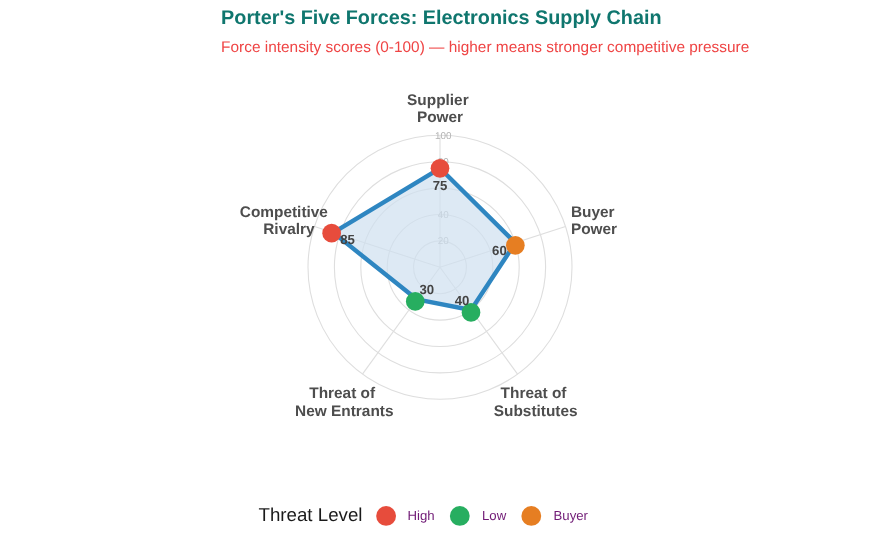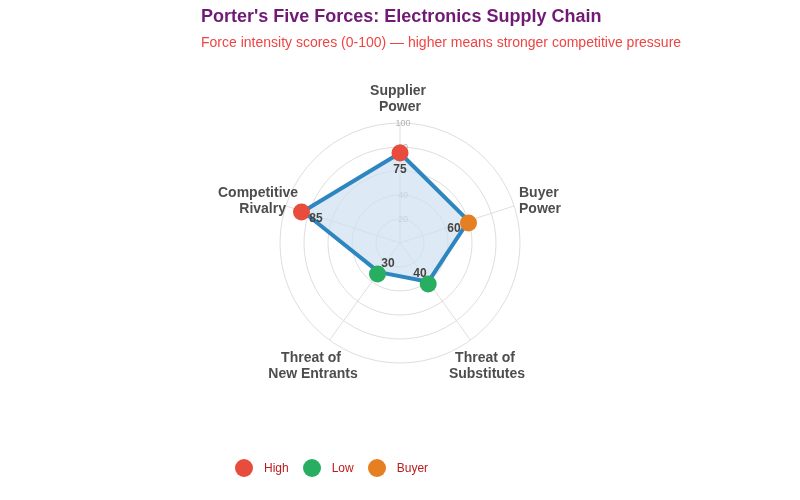--- a/index.html
+++ b/index.html
@@ -1,27 +1,27 @@
 <!DOCTYPE html>
 <html><head>
   <meta charset="utf-8">
   <style>
     html, body { margin: 0; padding: 0; background: #ffffff; }
     body { width: 800px; height: 500px; position: relative; overflow: hidden; font-family: "Liberation Sans", sans-serif; }
-    .title { position: absolute; left: 201px; top: 6px; font-size: 18px; font-weight: bold; color: #701a75; white-space: nowrap; }
+    .title { position: absolute; left: 201px; top: 6px; font-size: 18px; font-weight: bold; color: #0f766e; white-space: nowrap; }
     .subtitle { position: absolute; left: 201px; top: 34px; font-size: 14px; color: #ef4444; white-space: nowrap; }
     svg.chart { position: absolute; left: 0; top: 0; }
     .axis-label { font-family: "Liberation Sans", sans-serif; font-size: 14px; font-weight: bold; fill: #4d4d4d; }
     .tick-label { font-family: "Liberation Sans", sans-serif; font-size: 9px; fill: #b3b3b3; }
     .value-label { font-family: "Liberation Sans", sans-serif; font-size: 12px; font-weight: bold; fill: #444; }
     .legend { position: absolute; left: 235px; top: 459px; display: flex; align-items: center; white-space: nowrap; }
     .legend-title { font-size: 17px; color: #1a1a1a; margin-right: 12px; }
     .legend-item { display: flex; align-items: center; margin-right: 14px; }
     .legend-dot { width: 18px; height: 18px; border-radius: 50%; display: inline-block; margin-right: 11px; }
-    .legend-text { font-size: 12px; color: #b91c1c; }
+    .legend-text { font-size: 12px; color: #701a75; }
   </style>
 </head>
 <body>
 
 <div class="title">Porter's Five Forces: Electronics Supply Chain</div>
 <div class="subtitle">Force intensity scores (0-100) — higher means stronger competitive pressure</div>
 
 <svg class="chart" width="800" height="500" viewBox="0 0 800 500">
 
   <g fill="none" stroke="#dedede" stroke-width="1">
@@ -83,20 +83,21 @@
       <tspan x="313" y="378">New Entrants</tspan>
     </text>
     <text class="axis-label" text-anchor="end">
       <tspan x="302" y="197">Competitive</tspan>
       <tspan x="286" y="213">Rivalry</tspan>
     </text>
   </g>
 </svg>
 
 <div class="legend">
+  <span class="legend-title">Threat Level</span>
   <span class="legend-item">
     <span class="legend-dot" style="background:#E74C3C"></span>
     <span class="legend-text">High</span>
   </span>
   <span class="legend-item">
     <span class="legend-dot" style="background:#27AE60"></span>
     <span class="legend-text">Low</span>
   </span>
   <span class="legend-item">
     <span class="legend-dot" style="background:#E67E22"></span>

